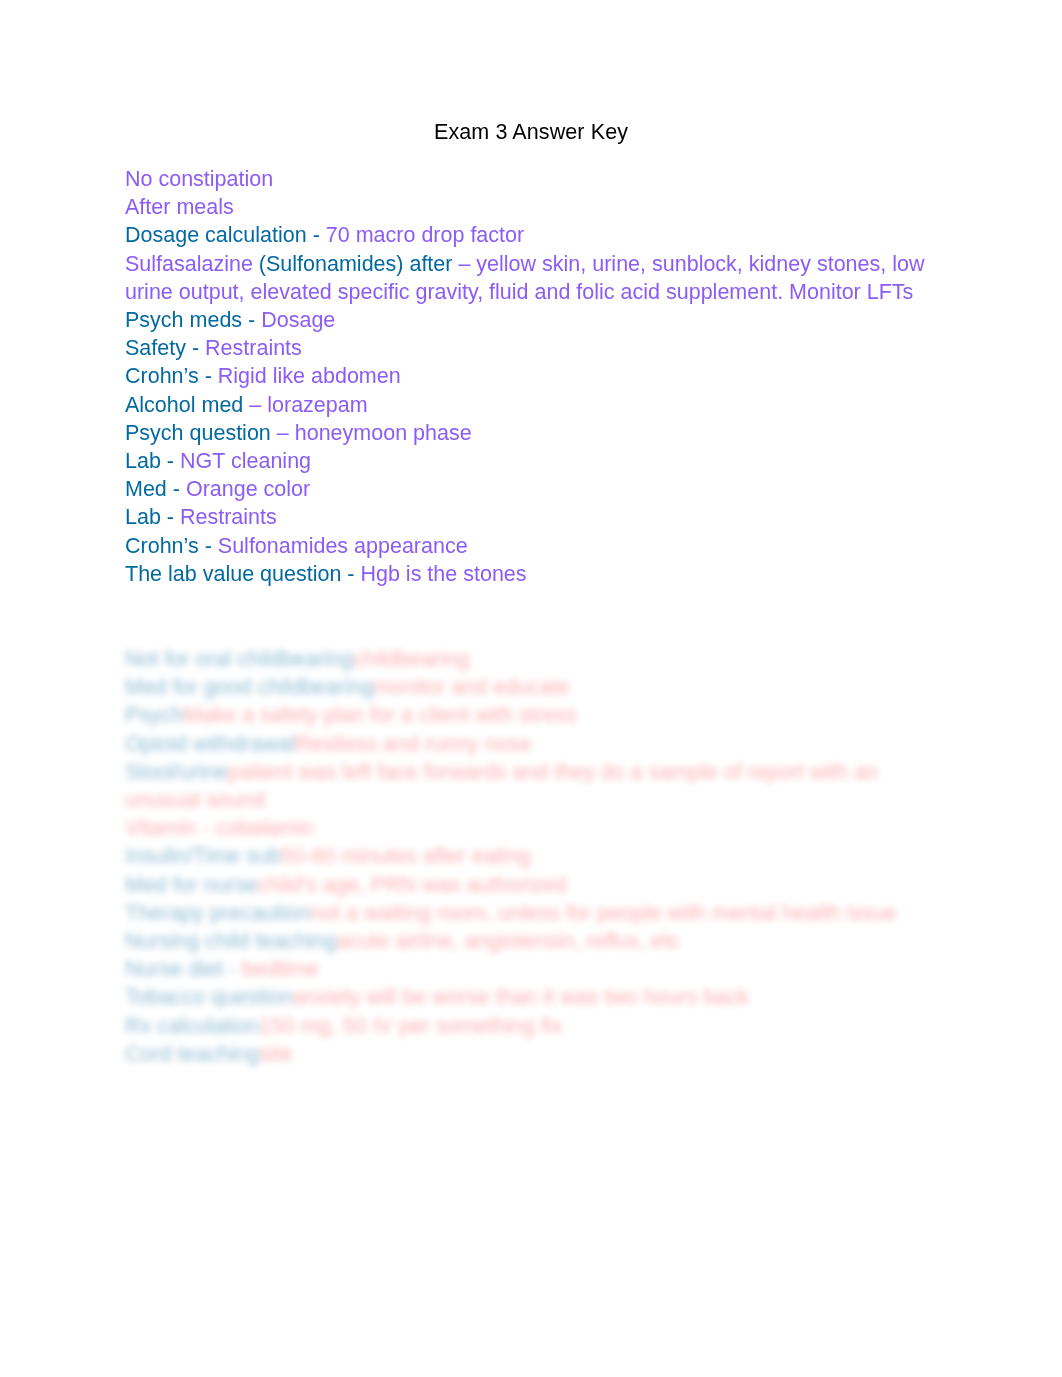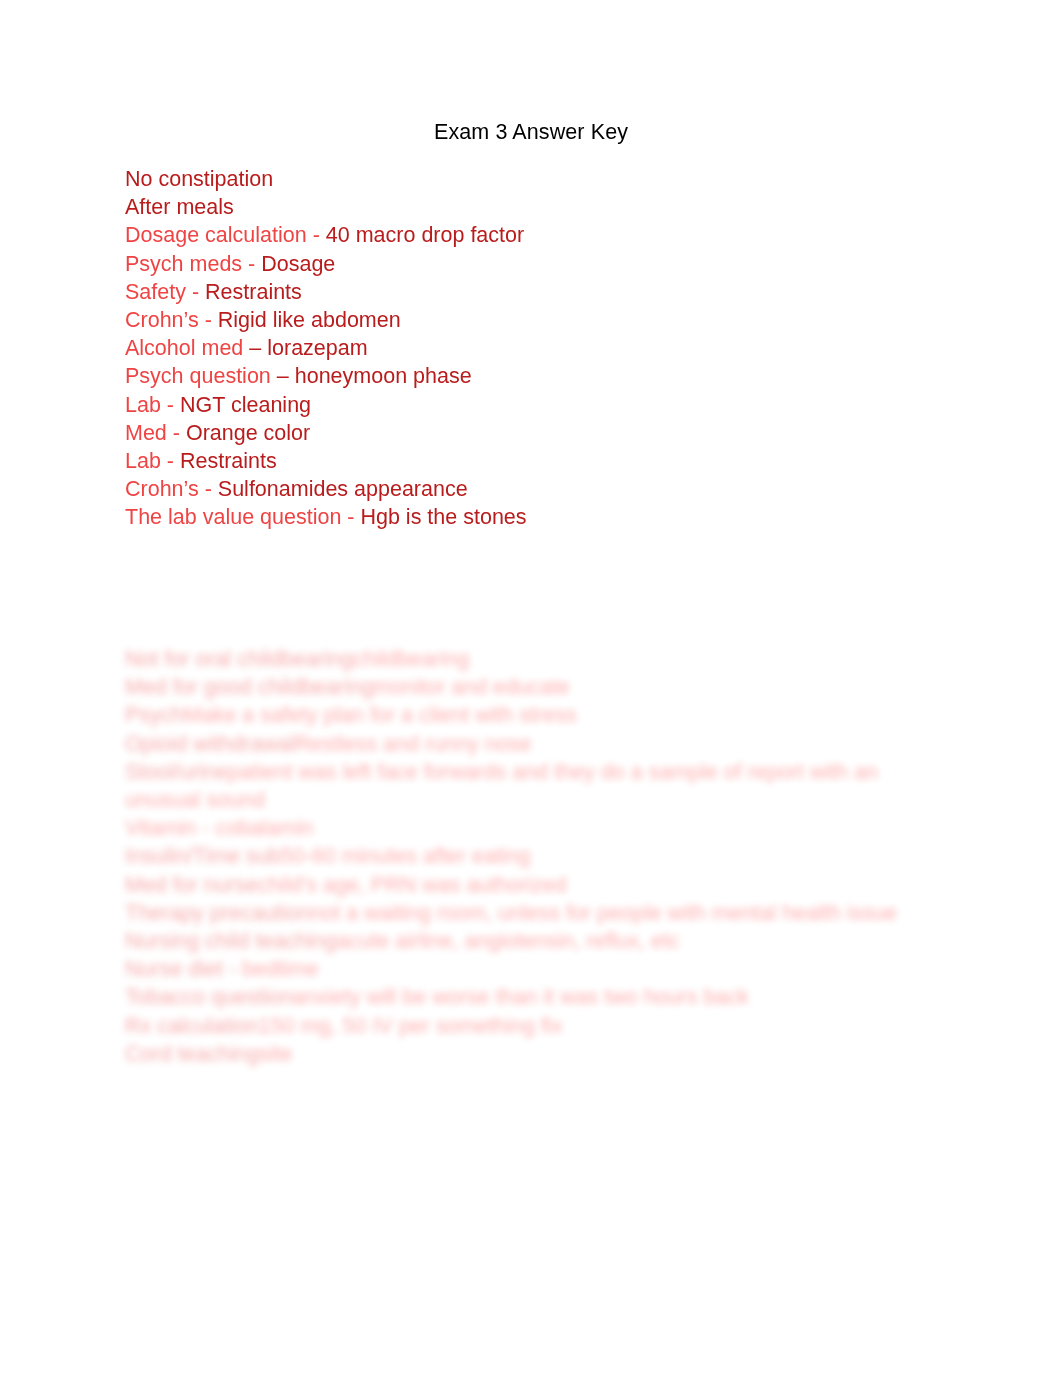--- a/index.html
+++ b/index.html
@@ -39,24 +39,24 @@
     line-height: 28.2px;
     color: #000000;
   }
   .ans-line {
     margin: 0;
     padding: 0;
     white-space: normal;
     color: #000000;
   }
   .red {
-    color: #b91c1c;
+    color: #8b5cf6;
   }
   .black {
-    color: #ef4444;
+    color: #0369a1;
   }
   
   #obscured-block {
     position: absolute;
     left: 125px;
     top: 645px;
     width: 812px;
     font-size: 21.5px;
     line-height: 28.2px;
     color: #000000;
@@ -91,23 +91,26 @@
 
       <p class="ans-line">
         <span class="red">No constipation</span>
       </p>
 
       <p class="ans-line">
         <span class="red">After meals</span>
       </p>
 
       <p class="ans-line">
-        <span class="black">Dosage calculation</span><span class="black"> - </span><span class="red">40 macro drop factor</span>
+        <span class="black">Dosage calculation</span><span class="black"> - </span><span class="red">70 macro drop factor</span>
       </p>
 
+      <p class="ans-line">
+        <span class="red">Sulfasalazine</span><span class="black"> (Sulfonamides) after </span><span class="red">– yellow skin, urine, sunblock, kidney stones, low urine output, elevated specific gravity, fluid and folic acid supplement. Monitor LFTs</span>
+      </p>
 
       <p class="ans-line">
         <span class="black">Psych meds</span><span class="black"> - </span><span class="red">Dosage</span>
       </p>
 
       <p class="ans-line">
         <span class="black">Safety</span><span class="black"> - </span><span class="red">Restraints</span>
       </p>
 
       <p class="ans-line">

